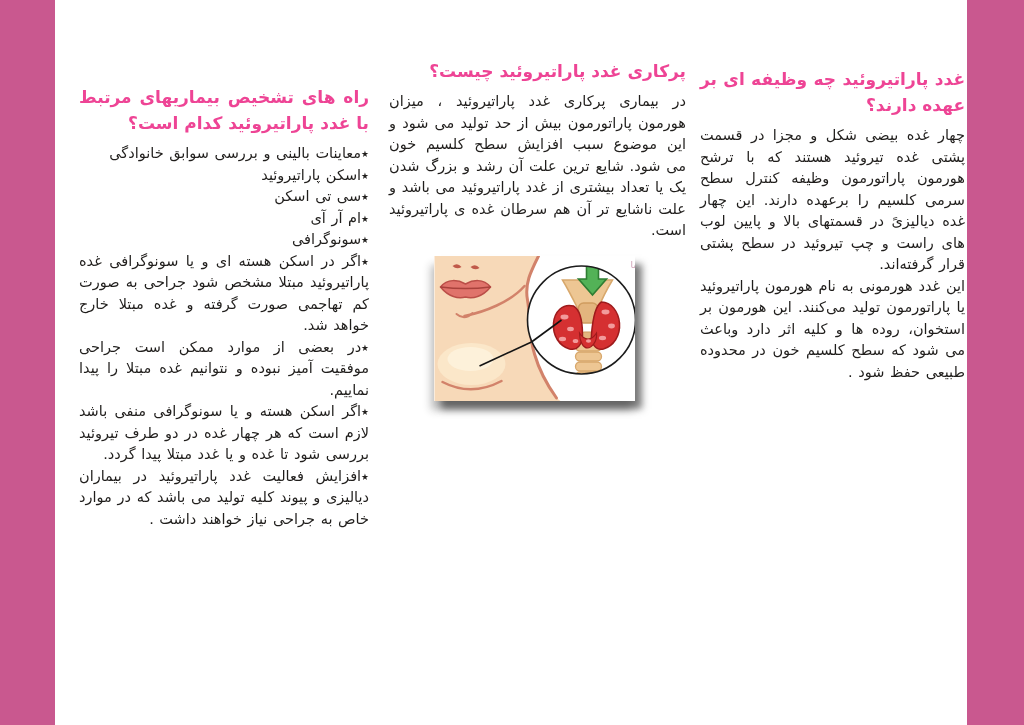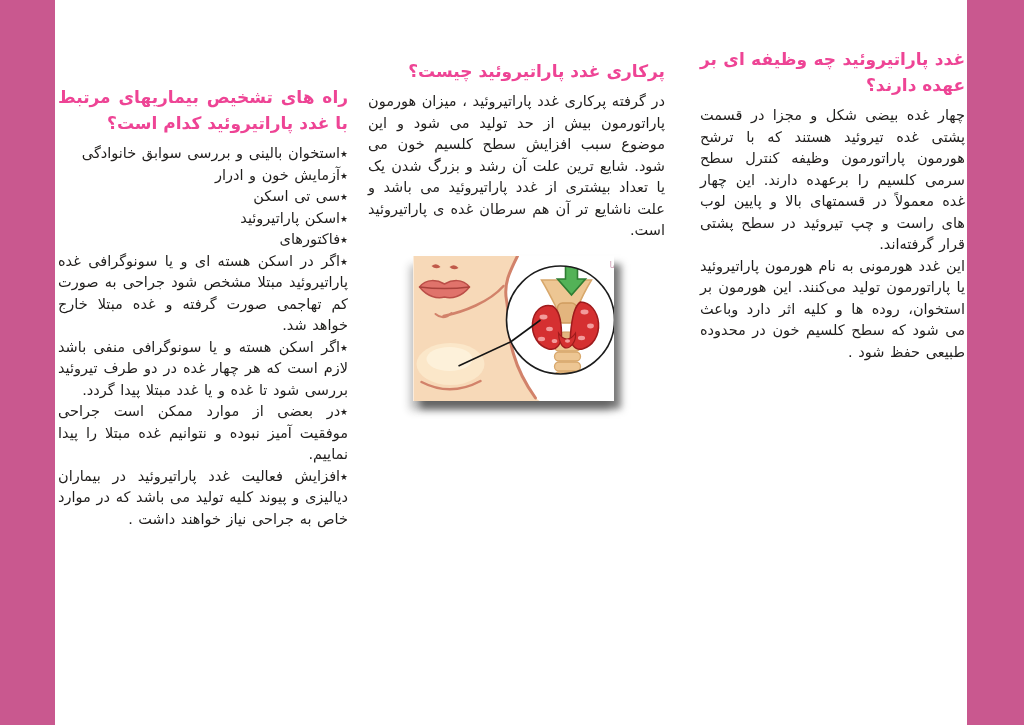--- a/index.html
+++ b/index.html
@@ -9,21 +9,21 @@
     font-family:"DejaVu Sans",sans-serif;color:#201e1c;direction:rtl;
   }
   .side-bar{position:absolute;top:0;bottom:0;background:#c9588f;}
   .bar-left{left:0;width:55px;}
   .bar-right{right:0;width:57px;}
   .content{
     position:absolute;top:0;left:55px;right:57px;bottom:0;
     display:flex;direction:rtl;
   }
   .panel{box-sizing:border-box;}
-  .panel-function{width:265px;margin-right:2px;margin-left:35px;padding-top:46px;}
+  .panel-function{width:265px;margin-right:2px;margin-left:14px;padding-top:66px;}
   .panel-hyper{width:297px;margin-left:20px;padding-top:58px;}
   .panel-diagnosis{width:290px;padding-top:84px;}
   .panel h2{
     margin:0 0 7px 0;font-size:17px;line-height:26px;font-weight:bold;
     color:#ee4495;text-align:justify;
   }
   .panel p{
     margin:0;font-size:14.5px;line-height:21.5px;text-align:justify;
     word-spacing:1px;
   }
@@ -38,27 +38,27 @@
 
 <div class="page">
 
   <div class="side-bar bar-left"></div>
   <div class="side-bar bar-right"></div>
 
   <div class="content">
 
     <div class="panel panel-function">
       <h2>غدد پاراتیروئید چه وظیفه ای بر عهده دارند؟</h2>
-      <p>چهار غده بیضی شکل و مجزا در قسمت پشتی غده تیروئید هستند که با ترشح هورمون پاراتورمون وظیفه کنترل سطح سرمی کلسیم را برعهده دارند. این چهار غده معمولاً در قسمتهای بالا و پایین لوب های راست و چپ تیروئید در سطح پشتی قرار گرفته‌اند.</p>
+      <p>چهار غده بیضی شکل و مجزا در قسمت پشتی غده تیروئید هستند که با ترشح هورمون پاراتورمون وظیفه کنترل سطح سرمی کلسیم را برعهده دارند. این چهار غده دیالیزیً در قسمتهای بالا و پایین لوب های راست و چپ تیروئید در سطح پشتی قرار گرفته‌اند.</p>
       <p>این غدد هورمونی به نام هورمون پاراتیروئید یا پاراتورمون تولید می‌کنند. این هورمون بر استخوان، روده ها و کلیه اثر دارد وباعث می شود که سطح کلسیم خون در محدوده طبیعی حفظ شود .</p>
     </div>
 
     <div class="panel panel-hyper">
       <h2>پرکاری غدد پاراتیروئید چیست؟</h2>
-      <p>در گرفته پرکاری غدد پاراتیروئید ، میزان هورمون پاراتورمون بیش از حد تولید می شود و این موضوع سبب افزایش سطح کلسیم خون می شود. شایع ترین علت آن رشد و بزرگ شدن یک یا تعداد بیشتری از غدد پاراتیروئید می باشد و علت ناشایع تر آن هم سرطان غده ی پاراتیروئید است.</p>
+      <p>در بیماری پرکاری غدد پاراتیروئید ، میزان هورمون پاراتورمون بیش از حد تولید می شود و این موضوع سبب افزایش سطح کلسیم خون می شود. شایع ترین علت آن رشد و بزرگ شدن یک یا تعداد بیشتری از غدد پاراتیروئید می باشد و علت ناشایع تر آن هم سرطان غده ی پاراتیروئید است.</p>
 
       <div class="figure">
         <svg width="201" height="145" viewBox="0 0 200 145" xmlns="http://www.w3.org/2000/svg">
           <rect x="0" y="0" width="200" height="145" fill="#ffffff"></rect>
 
           <g>
             <path d="M0,0 L104,0 C96,16 90,28 93,44 C96,62 94,80 100,98 C104,112 112,128 122,142 L126,145 L0,145 Z" fill="#f7d9b8"></path>
             <path d="M104,0 C96,16 90,28 93,44 C96,62 94,80 100,98 C104,112 112,128 122,142" fill="none" stroke="#d2826a" stroke-width="3" stroke-linecap="round"></path>
             <path d="M90,30 C76,46 50,56 30,60" fill="none" stroke="#d2826a" stroke-width="2.5" stroke-linecap="round"></path>
 
@@ -123,25 +123,25 @@
 
           <line x1="97" y1="86" x2="127" y2="64" stroke="#141414" stroke-width="1.6"></line>
 
           <text x="196" y="12" text-anchor="end" font-size="9" fill="#cf9fb4">شوشا</text>
         </svg>
       </div>
     </div>
 
     <div class="panel panel-diagnosis">
       <h2>راه های تشخیص بیماریهای مرتبط با غدد پاراتیروئید کدام است؟</h2>
-      <p>٭استخوان بالینی و بررسی سوابق خانوادگی</p>
-      <p>٭آزمایش خون و ادرار</p>
+      <p>٭معاینات بالینی و بررسی سوابق خانوادگی</p>
+      <p>٭اسکن پاراتیروئید</p>
       <p>٭سی تی اسکن</p>
-      <p>٭اسکن پاراتیروئید</p>
-      <p>٭فاکتورهای</p>
+      <p>٭ام آر آی</p>
+      <p>٭سونوگرافی</p>
       <p>٭اگر در اسکن هسته ای و یا سونوگرافی غده پاراتیروئید مبتلا مشخص شود جراحی به صورت کم تهاجمی صورت گرفته و غده مبتلا خارج خواهد شد.</p>
+      <p>٭در بعضی از موارد ممکن است جراحی موفقیت آمیز نبوده و نتوانیم غده مبتلا را پیدا نماییم.</p>
       <p>٭اگر اسکن هسته و یا سونوگرافی منفی باشد لازم است که هر چهار غده در دو طرف تیروئید بررسی شود تا غده و یا غدد مبتلا پیدا گردد.</p>
-      <p>٭در بعضی از موارد ممکن است جراحی موفقیت آمیز نبوده و نتوانیم غده مبتلا را پیدا نماییم.</p>
       <p>٭افزایش فعالیت غدد پاراتیروئید در بیماران دیالیزی و پیوند کلیه تولید می باشد که در موارد خاص به جراحی نیاز خواهند داشت .</p>
     </div>
 
   </div>
 </div>
 
 </body></html>

